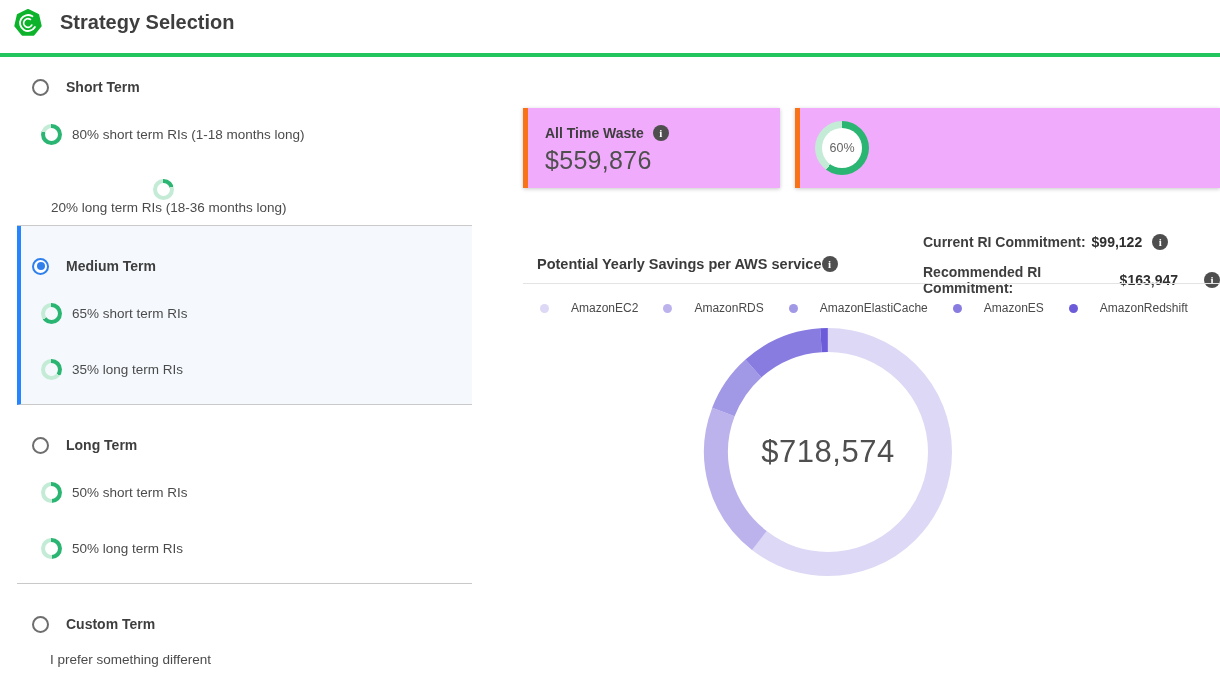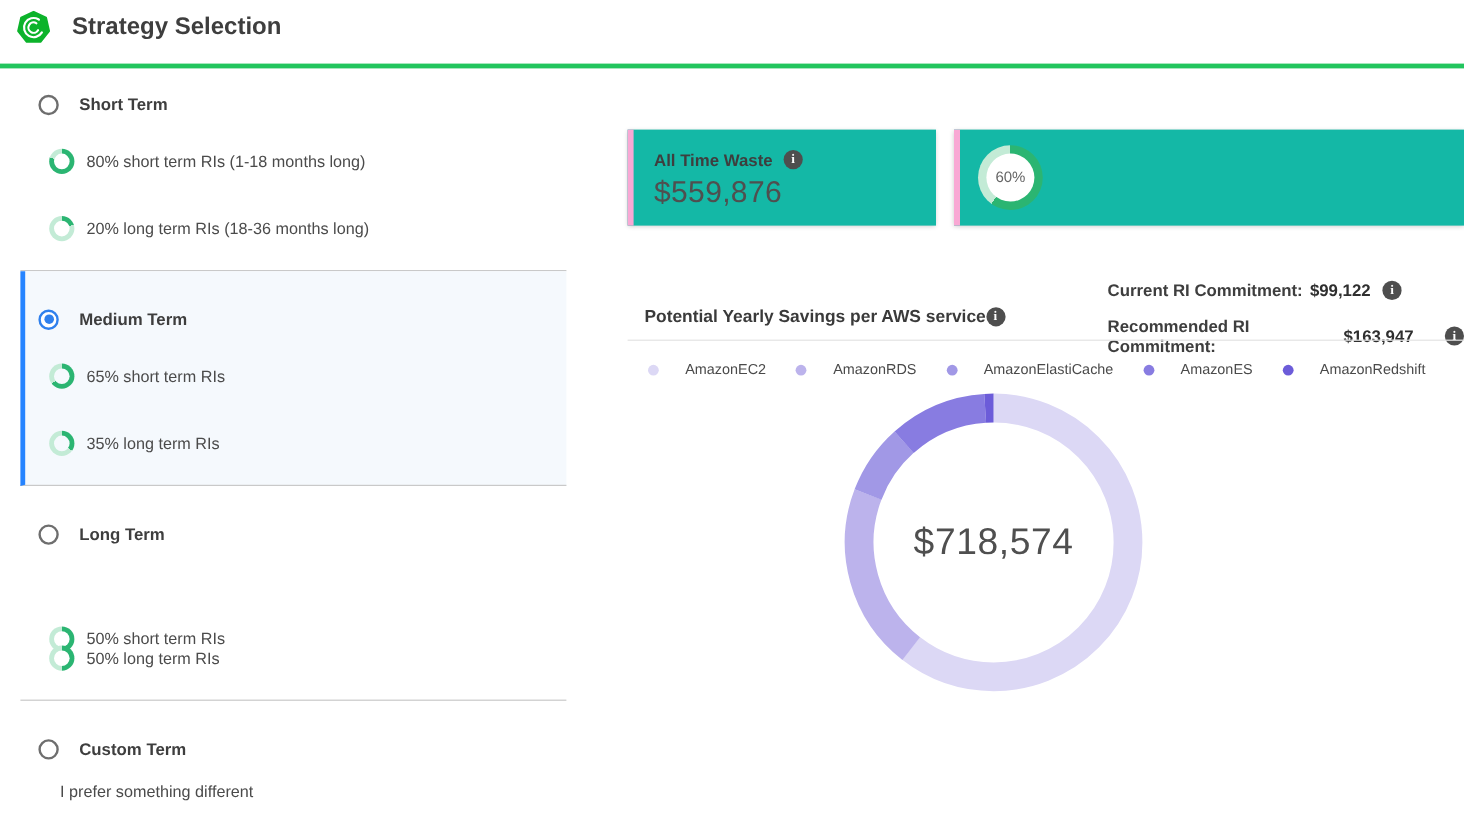--- a/index.html
+++ b/index.html
@@ -20,21 +20,21 @@
   .ring { width:21px; height:21px; border-radius:50%; display:inline-flex; align-items:center; justify-content:center; flex:none; }
   .ring-inner { width:13px; height:13px; border-radius:50%; background:#fff; }
   .tinted .ring-inner { background:#f5f9fd; }
   .item-label { margin-left:10px; font-size:13.5px; color:#4b4b4b; }
   .custom-desc { position:absolute; left:50px; top:652px; font-size:13.5px; color:#4b4b4b; }
   .hr { position:absolute; height:1px; background:#c9c9c9; }
   .section-box { position:absolute; left:17px; top:226px; width:455px; height:179px; }
   .section-box.selected { background:#f5f9fd; border-left:4px solid #2684ff; border-bottom:1px solid #c9c9c9; }
 
   
-  .card { position:absolute; top:108px; height:80px; background:#14b8a6; border-left:5px solid #f9a8d4; box-shadow:0 1px 4px rgba(0,0,0,0.22); }
+  .card { position:absolute; top:108px; height:80px; background:#f0abfc; border-left:5px solid #f97316; box-shadow:0 1px 4px rgba(0,0,0,0.22); }
   .card-waste { left:523px; width:257px; }
   .card-commit { left:795px; width:425px; }
   .card-label { position:absolute; left:17px; top:17px; display:flex; align-items:center; gap:9px; font-size:14px; font-weight:700; color:#3e3e3e; }
   .card-value { position:absolute; left:17px; top:38px; font-size:25px; font-weight:400; color:#4f4f4f; letter-spacing:0.3px; }
   .info { width:16px; height:16px; border-radius:50%; background:#4e4e4e; color:#fff; font-size:11px; font-weight:700; font-family:"Liberation Serif", serif; display:inline-flex; align-items:center; justify-content:center; flex:none; }
   .gauge { position:absolute; left:15px; top:13px; width:54px; height:54px; border-radius:50%; display:flex; align-items:center; justify-content:center; }
   .gauge-inner { width:40px; height:40px; border-radius:50%; background:#fff; display:flex; align-items:center; justify-content:center; font-size:12.5px; color:#666; }
   .commit-line { position:absolute; left:123px; display:flex; align-items:center; font-size:14px; color:#3e3e3e; }
   .commit-line .lbl { font-weight:700; font-weight:600; }
   .commit-line .val { font-weight:700; color:#2f2f2f; margin-left:6px; }
@@ -67,21 +67,21 @@
   <div class="row" style="left:32px; top:78px; height:18px;">
     <span class="radio"></span>
     <span class="section-label">Short Term</span>
   </div>
   <div class="row" style="left:41px; top:123px; height:22px;">
     <span class="ring" style="background: conic-gradient(rgb(43, 181, 114) 0deg, rgb(43, 181, 114) 80%, rgb(195, 235, 214) 80%, rgb(195, 235, 214) 100%); border-radius: 50%;">
         <span class="ring-inner"></span>
       </span>
     <span class="item-label">80% short term RIs (1-18 months long)</span>
   </div>
-  <div class="row" style="left:41px; top:179px; height:22px;">
+  <div class="row" style="left:41px; top:179px; height:22px;flex-direction:column;">
     <span class="ring" style="background: conic-gradient(rgb(43, 181, 114) 0deg, rgb(43, 181, 114) 20%, rgb(195, 235, 214) 20%, rgb(195, 235, 214) 100%); border-radius: 50%;">
         <span class="ring-inner"></span>
       </span>
     <span class="item-label">20% long term RIs (18-36 months long)</span>
   </div>
 
   <div class="hr" style="left:17px; top:225px; width:455px;"></div>
 
   <div class="section-box selected"></div>
   <div class="row" style="left:32px; top:257px; height:18px;">
@@ -98,21 +98,21 @@
     <span class="ring" style="background: conic-gradient(rgb(43, 181, 114) 0deg, rgb(43, 181, 114) 35%, rgb(195, 235, 214) 35%, rgb(195, 235, 214) 100%); border-radius: 50%;">
         <span class="ring-inner"></span>
       </span>
     <span class="item-label">35% long term RIs</span>
   </div>
 
   <div class="row" style="left:32px; top:436px; height:18px;">
     <span class="radio"></span>
     <span class="section-label">Long Term</span>
   </div>
-  <div class="row" style="left:41px; top:481px; height:22px;margin-top:40px;">
+  <div class="row" style="left:41px; top:481px; height:22px;">
     <span class="ring" style="background: conic-gradient(rgb(43, 181, 114) 0deg, rgb(43, 181, 114) 50%, rgb(195, 235, 214) 50%, rgb(195, 235, 214) 100%); border-radius: 50%;">
         <span class="ring-inner"></span>
       </span>
     <span class="item-label">50% short term RIs</span>
   </div>
   <div class="row" style="left:41px; top:537px; height:22px;">
     <span class="ring" style="background: conic-gradient(rgb(43, 181, 114) 0deg, rgb(43, 181, 114) 50%, rgb(195, 235, 214) 50%, rgb(195, 235, 214) 100%); border-radius: 50%;">
         <span class="ring-inner"></span>
       </span>
     <span class="item-label">50% long term RIs</span>

